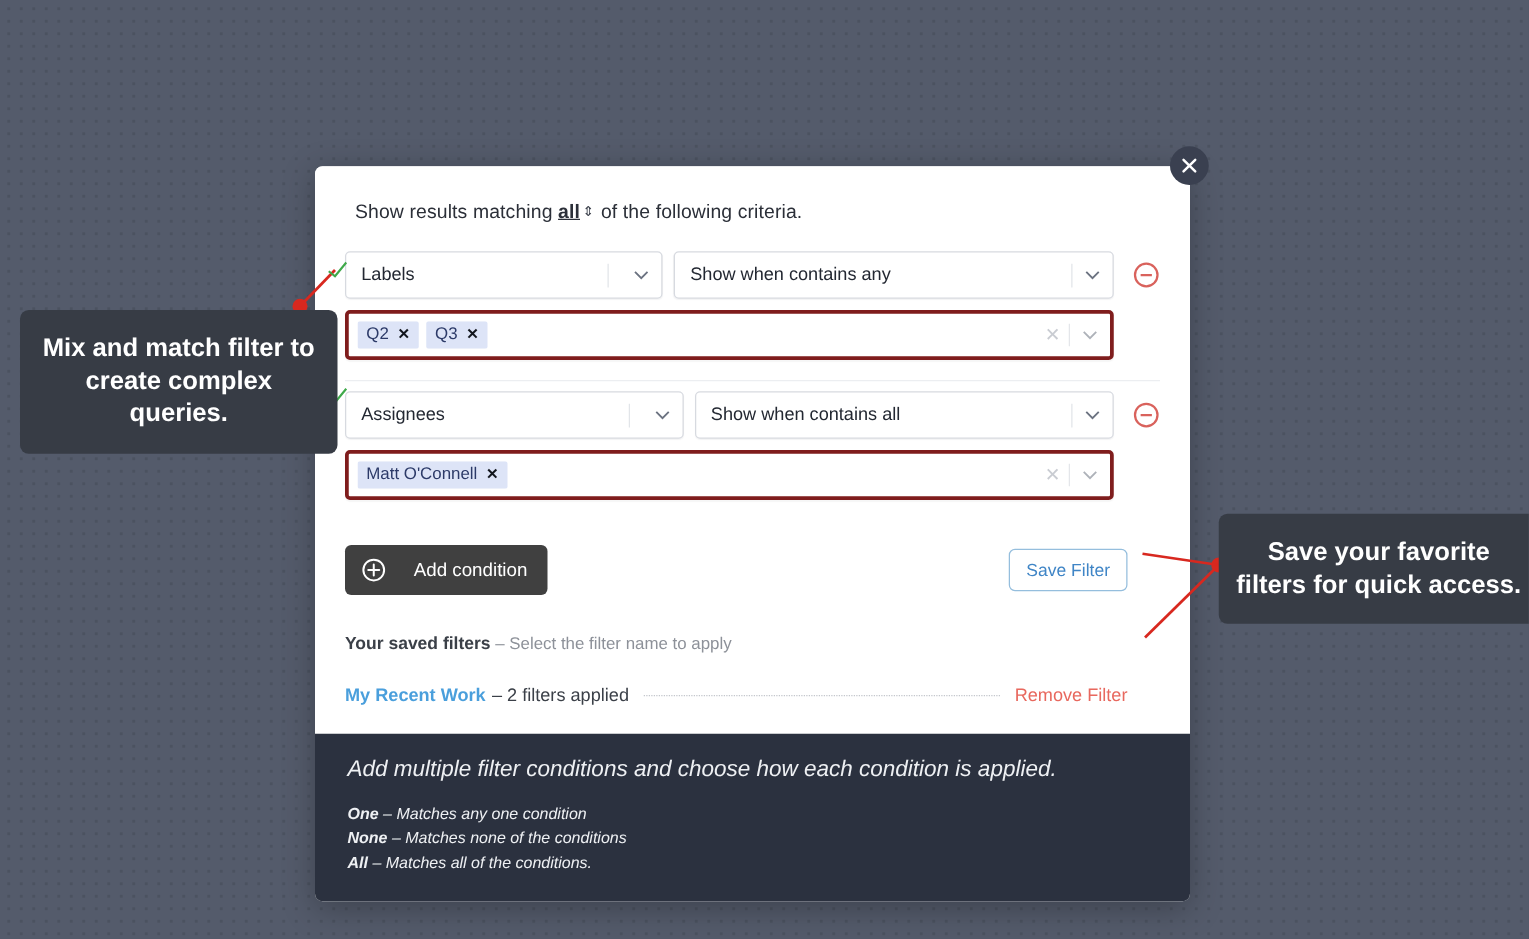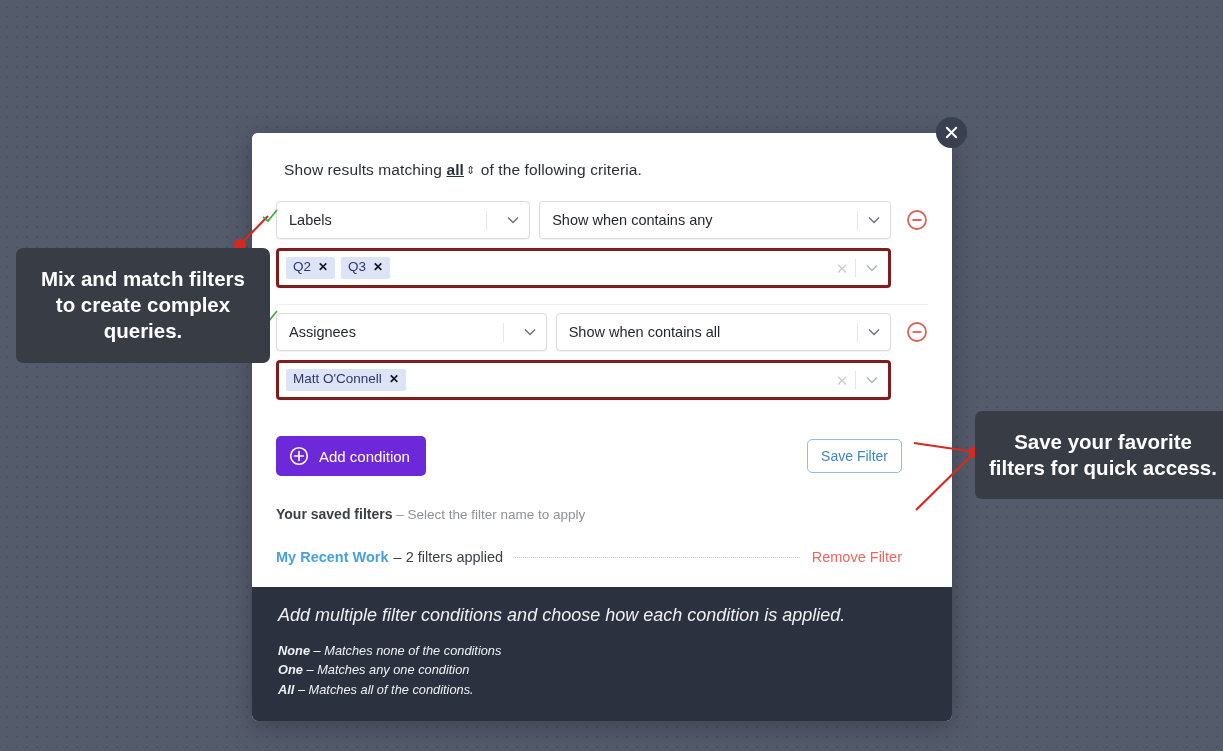--- a/index.html
+++ b/index.html
@@ -175,22 +175,22 @@
   .action-row {
     display: flex;
     align-items: center;
     justify-content: space-between;
     margin-top: 26px;
     padding-right: 26px;
   }
   .btn-add {
     display: inline-flex;
     align-items: center;
-    gap: 10px;
-    background: #6d28d9;
+    gap: 22px;
+    background: #404040;
     color: #fff;
     border: none;
     border-radius: 5px;
     font-size: 15px;
     font-family: inherit;
     padding: 10px 16px 10px 13px;
     cursor: pointer;
     font-weight: 400;
   }
   .btn-save {
@@ -446,28 +446,28 @@
       <span class="saved-name">My Recent Work</span>
       <span class="saved-count" style="margin-left:5px;">– 2 filters applied</span>
       <span class="leader"></span>
       <span class="remove-filter">Remove Filter</span>
     </div>
   </div>
 
   <div class="modal-foot">
     <div class="foot-lead">Add multiple filter conditions and choose how each condition is applied.</div>
     <div class="foot-line">
+      <b>One</b>
+      <span>– Matches any one condition</span>
+    </div>
+    <div class="foot-line">
       <b>None</b>
       <span>– Matches none of the conditions</span>
-    </div>
-    <div class="foot-line">
-      <b>One</b>
-      <span>– Matches any one condition</span>
     </div>
     <div class="foot-line">
       <b>All</b>
       <span>– Matches all of the conditions.</span>
     </div>
   </div>
 </div>
 
-<div class="callout" id="callout-left">Mix and match filters to create complex queries.</div>
+<div class="callout" id="callout-left">Mix and match filter to create complex queries.</div>
 <div class="callout" id="callout-right">Save your favorite filters for quick access.</div>
 
 </body></html>

